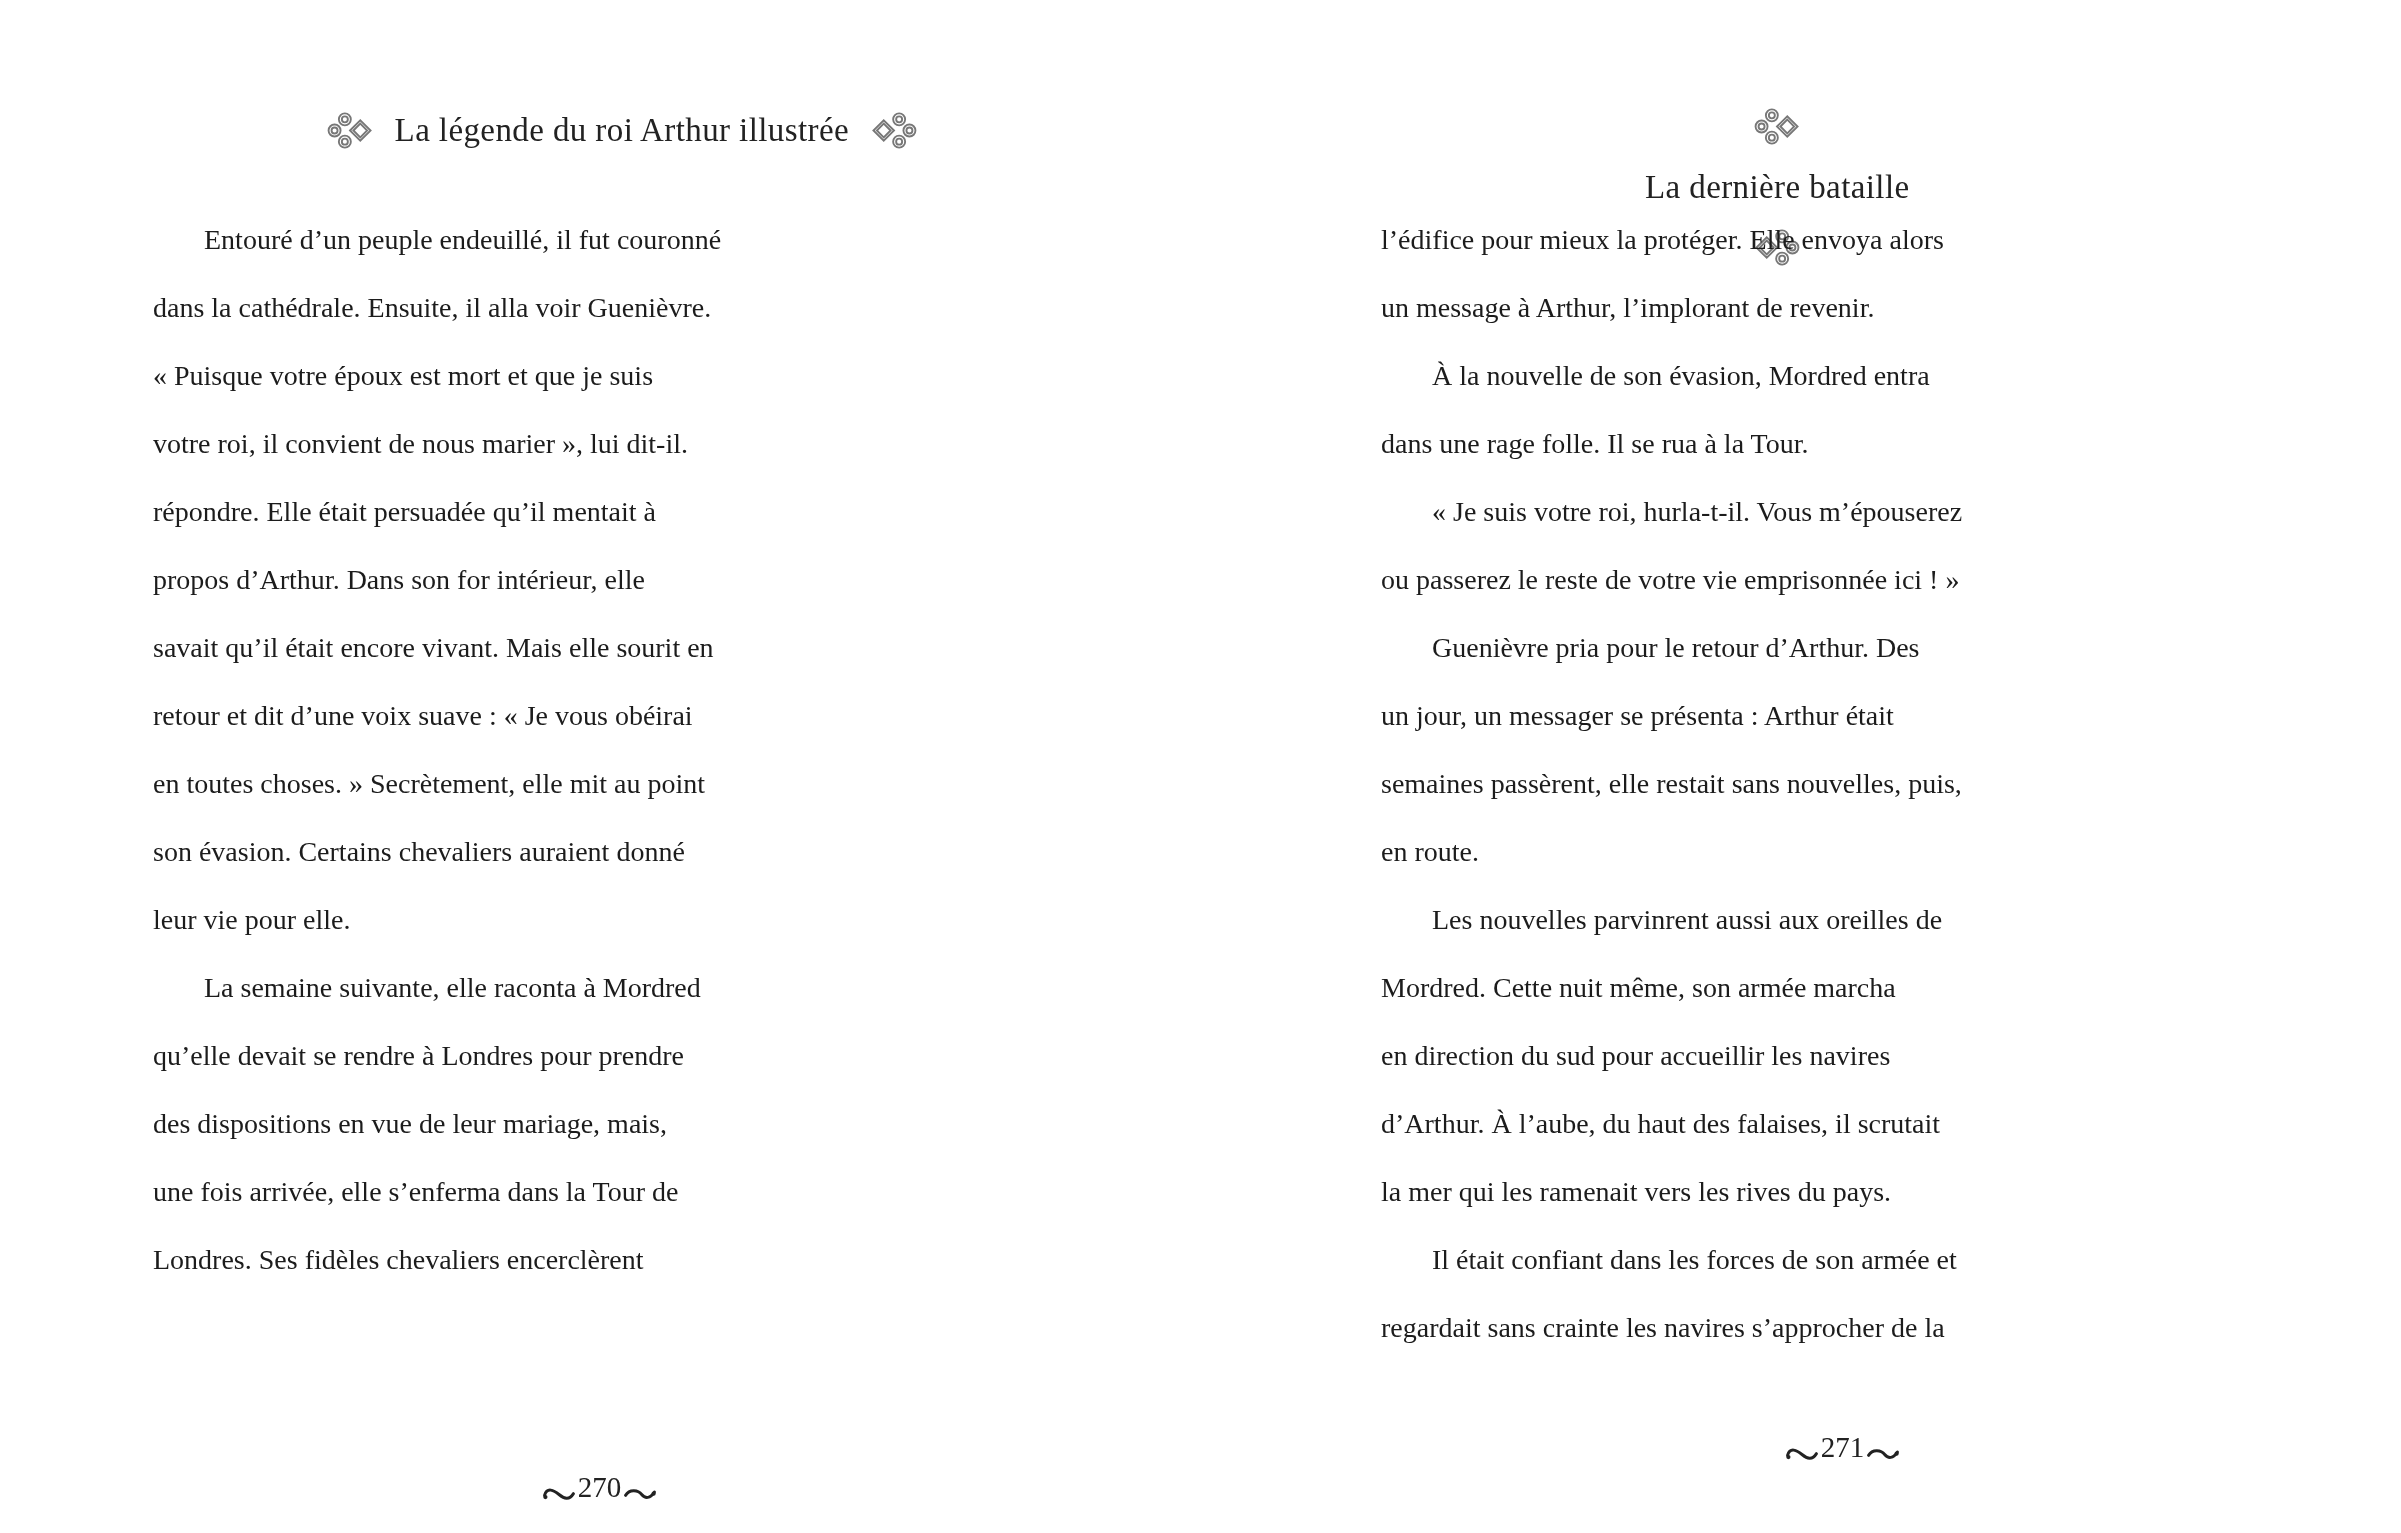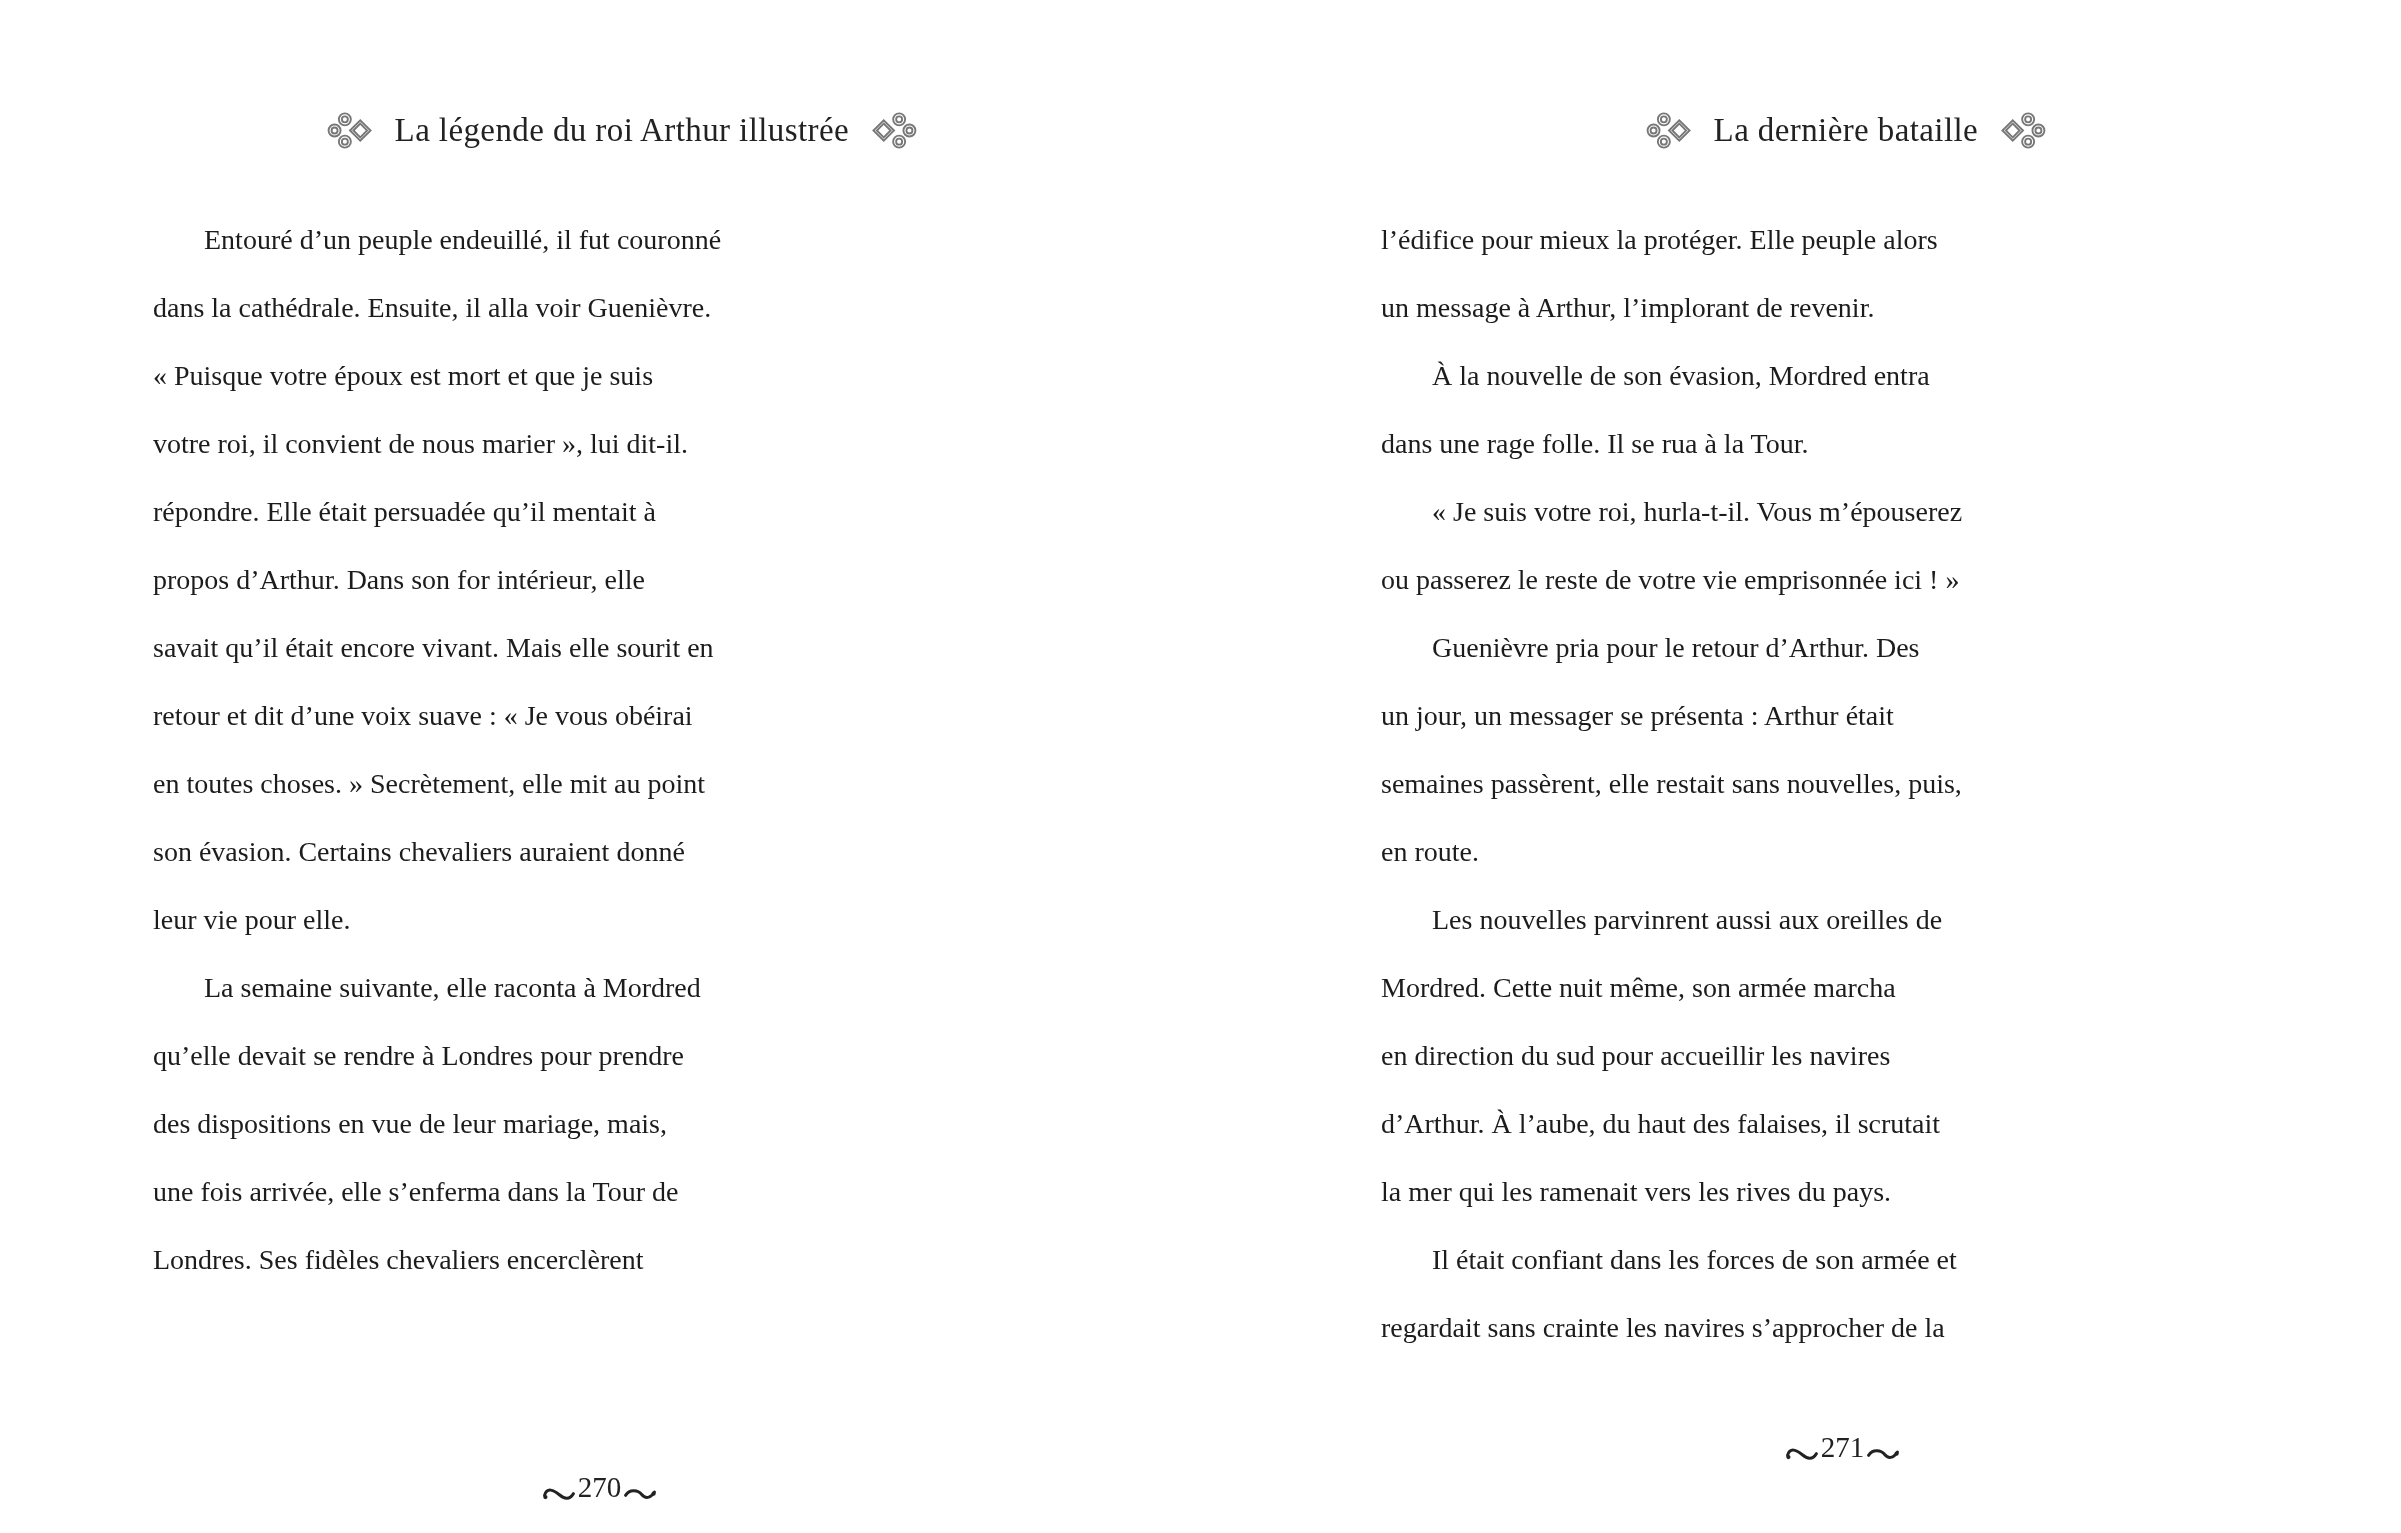--- a/index.html
+++ b/index.html
@@ -4,21 +4,21 @@
 <style>
   html, body { margin:0; padding:0; background:#ffffff; }
   body { width:2401px; height:1533px; position:relative; overflow:hidden;
          font-family:"DejaVu Serif", "Liberation Serif", serif; color:#1a1a1a; }
   .page { position:absolute; top:0; height:1172px; }
   .page.left { left:0; width:1201px; }
   .page.right { left:1201px; width:1201px; }
   .running-head { position:absolute; top:105px; height:51px; display:flex; align-items:center; gap:20.6px;
                   font-family:"Liberation Serif", serif; font-size:33px; color:#222; letter-spacing:0.4px; }
   .left .running-head { left:326px; }
-  .right .running-head { left:444px; }
+  .right .running-head { left:444px;flex-direction:column; }
   .knot { width:48px; height:43px; display:inline-block; }
   .knot svg { width:48px; height:43px; }
   .body-text { position:absolute; top:206px; font-family:"Liberation Serif", serif; font-size:28px;
                line-height:68px; color:#1c1c1c; }
   .left .body-text { left:153px; width:875px; }
   .right .body-text { left:180px; width:909px; }
   .line { white-space:nowrap; display:block; height:68px; }
   .line.indent { padding-left:51px; }
   .folio { position:absolute; top:1431px; display:flex; align-items:center; gap:1.7px;
            font-family:"Liberation Serif", serif; font-size:29px; color:#222; }
@@ -123,21 +123,21 @@
             <circle cx="46" cy="25" r="3.5"></circle>
         <circle cx="34" cy="38" r="7"></circle>
             <circle cx="34" cy="38" r="3.5"></circle>
         <path d="M28 25 L16 13 L4 25 L16 37 Z"></path>
             <path d="M24 25 L16 17 L8 25 L16 33 Z"></path>
       </g>
         </svg>
     </span>
   </div>
   <div class="body-text" id="right-body">
-      <span class="line">l’édifice pour mieux la protéger. Elle peuple alors</span>
+      <span class="line">l’édifice pour mieux la protéger. Elle envoya alors</span>
       <span class="line">un message à Arthur, l’implorant de revenir.</span>
       <span class="line indent">À la nouvelle de son évasion, Mordred entra</span>
       <span class="line">dans une rage folle. Il se rua à la Tour.</span>
       <span class="line indent">« Je suis votre roi, hurla-t-il. Vous m’épouserez</span>
       <span class="line">ou passerez le reste de votre vie emprisonnée ici ! »</span>
       <span class="line indent">Guenièvre pria pour le retour d’Arthur. Des</span>
       <span class="line">un jour, un messager se présenta : Arthur était</span>
       <span class="line">semaines passèrent, elle restait sans nouvelles, puis,</span>
       <span class="line">en route.</span>
       <span class="line indent">Les nouvelles parvinrent aussi aux oreilles de</span>

